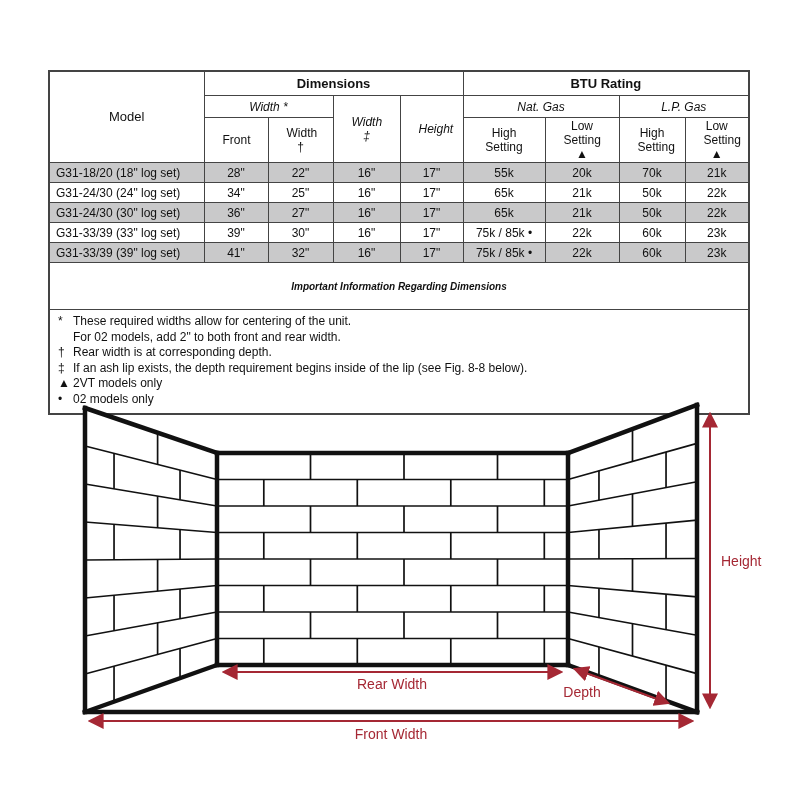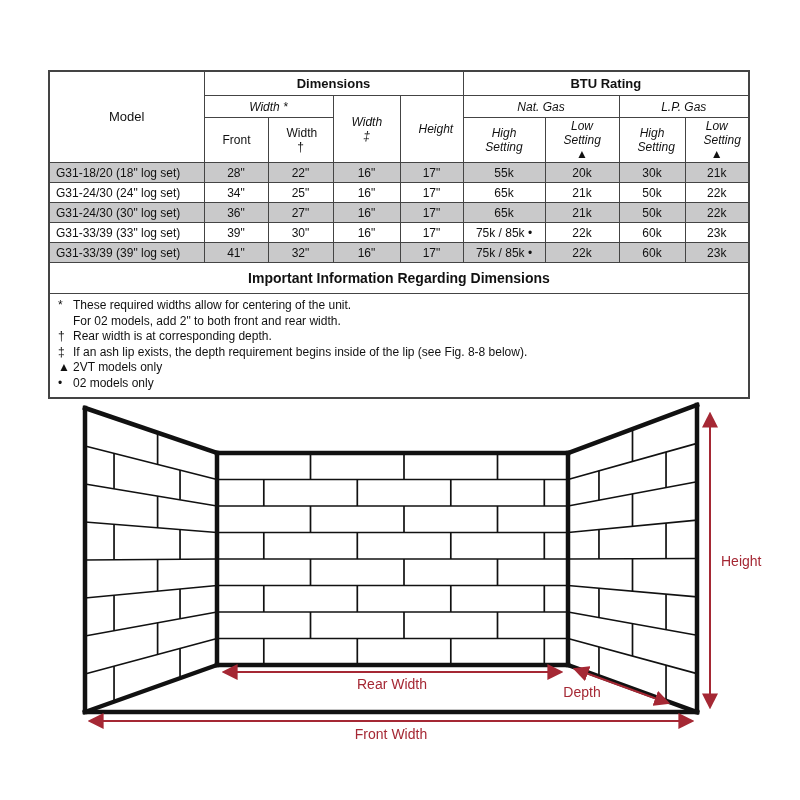--- a/index.html
+++ b/index.html
@@ -12,25 +12,25 @@
     border-collapse:collapse;table-layout:fixed;
     border:2px solid var(--border-color,#444);
     font-family:"Liberation Sans",sans-serif;
   }
   .spec-table th,.spec-table td{border:1px solid var(--border-color,#444);overflow:hidden;}
   .spec-table thead th{font-weight:normal;font-size:12px;text-align:center;padding:1px 18px;line-height:14px;}
   .group-h{font-weight:bold !important;font-size:13px !important;height:21px;}
   .model-h{font-weight:normal;font-size:13px !important;}
   .row2 th{height:19px;font-style:italic;}
   .row3 th{height:32px;margin-top:20px;}
-  .wrap{white-space:pre-line;font-style:italic;}
+  .wrap{white-space:pre-line;}
   #data-rows td{font-size:12px;height:19px;text-align:center;padding:0 2px;}
   #data-rows tr:nth-child(odd){background:var(--shade-color,#c9c9ca);}
   #data-rows .model-cell{text-align:left;padding-left:6px;}
-  .info-title{font-weight:bold;text-align:center;font-size:14px;height:18px;padding:6px;}
+  .info-title{font-weight:bold;text-align:center;font-size:10px;height:18px;padding:14px;font-style:italic;}
   .notes-cell{padding:4px 8px 6px 8px;font-size:12px;vertical-align:top;}
   .note{display:flex;line-height:15.5px;}
   .note-sym{flex:none;width:15px;}
   .note-text{flex:1;}
 
   
   #diagram{position:absolute;left:0;top:0;width:800px;height:800px;}
   .wall{fill:#ffffff;stroke:none;}
   .brick-line{stroke:var(--line-color,#111);stroke-width:1.7;}
   .edge-line{stroke:var(--line-color,#111);stroke-width:4.5;stroke-linecap:square;}
@@ -83,21 +83,21 @@
     </thead>
     <tbody id="data-rows">
         <tr>
           <td class="model-cell">G31-18/20 (18" log set)</td>
           <td>28"</td>
           <td>22"</td>
           <td>16"</td>
           <td>17"</td>
           <td>55k</td>
           <td>20k</td>
-          <td>30k</td>
+          <td>70k</td>
           <td>21k</td>
         </tr>
         <tr>
           <td class="model-cell">G31-24/30 (24" log set)</td>
           <td>34"</td>
           <td>25"</td>
           <td>16"</td>
           <td>17"</td>
           <td>65k</td>
           <td>21k</td>

